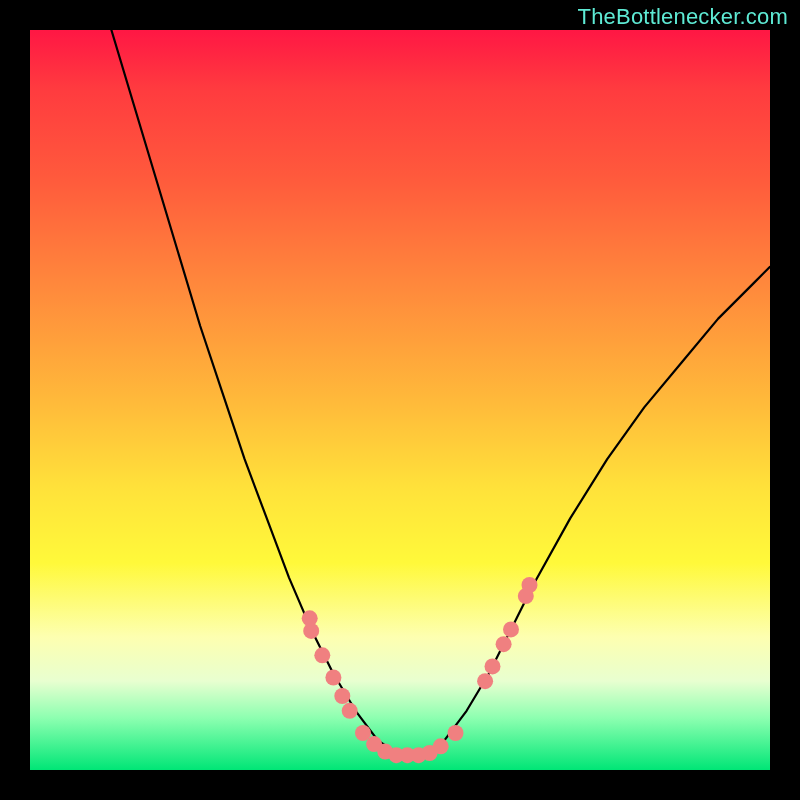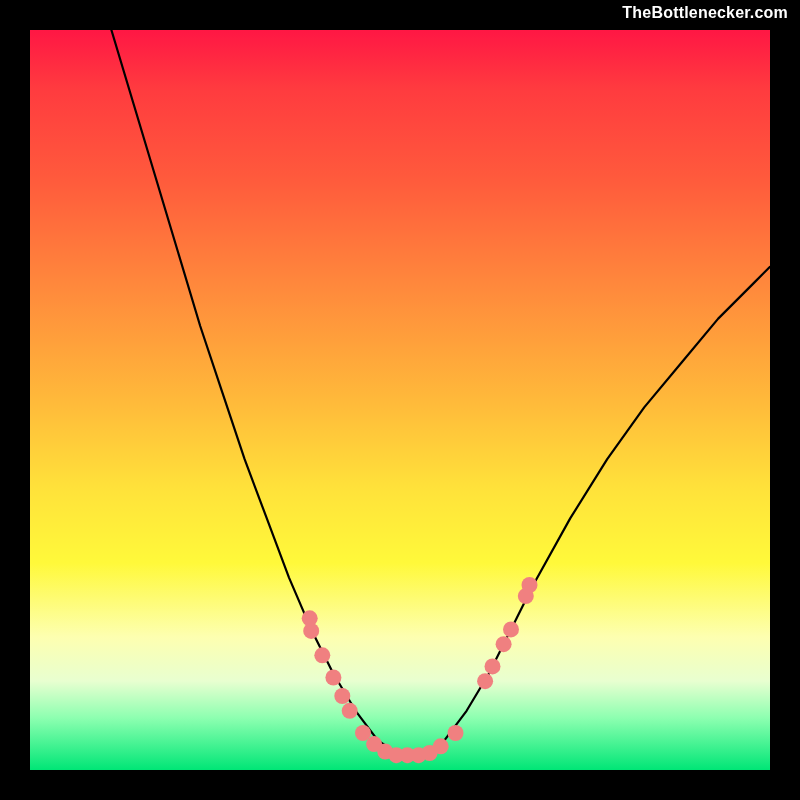--- a/index.html
+++ b/index.html
@@ -36,25 +36,24 @@
       #fdffb0 82%,
       #e8ffd0 88%,
       #8cffb0 93%,
       #00e676 100%
     );
   }
   .watermark {
     position: absolute;
     top: 4px;
     right: 12px;
-    color: #ffffff;
-    font-size: 16px;
+    color: #5eead4;
+    font-size: 22px;
     letter-spacing: 0.2px;
     user-select: none;
-    font-weight: bold;
   }
   svg.curve {
     position: absolute;
     left: 0;
     top: 0;
     width: 740px;
     height: 740px;
     overflow: visible;
   }
 </style>

